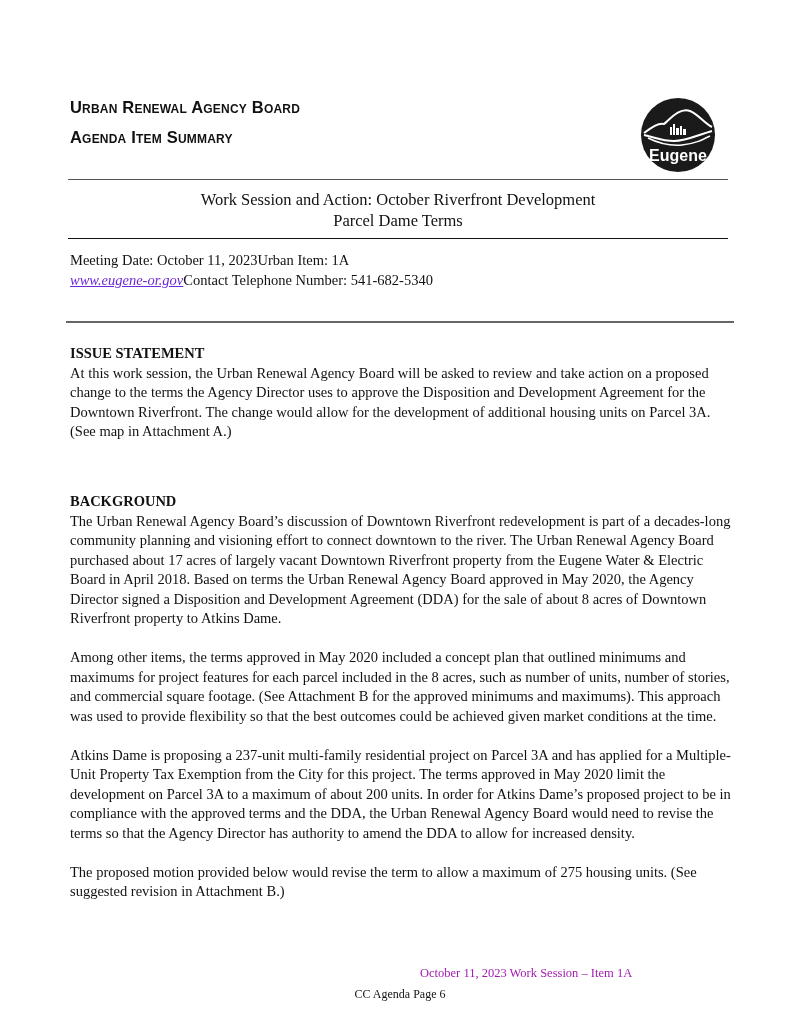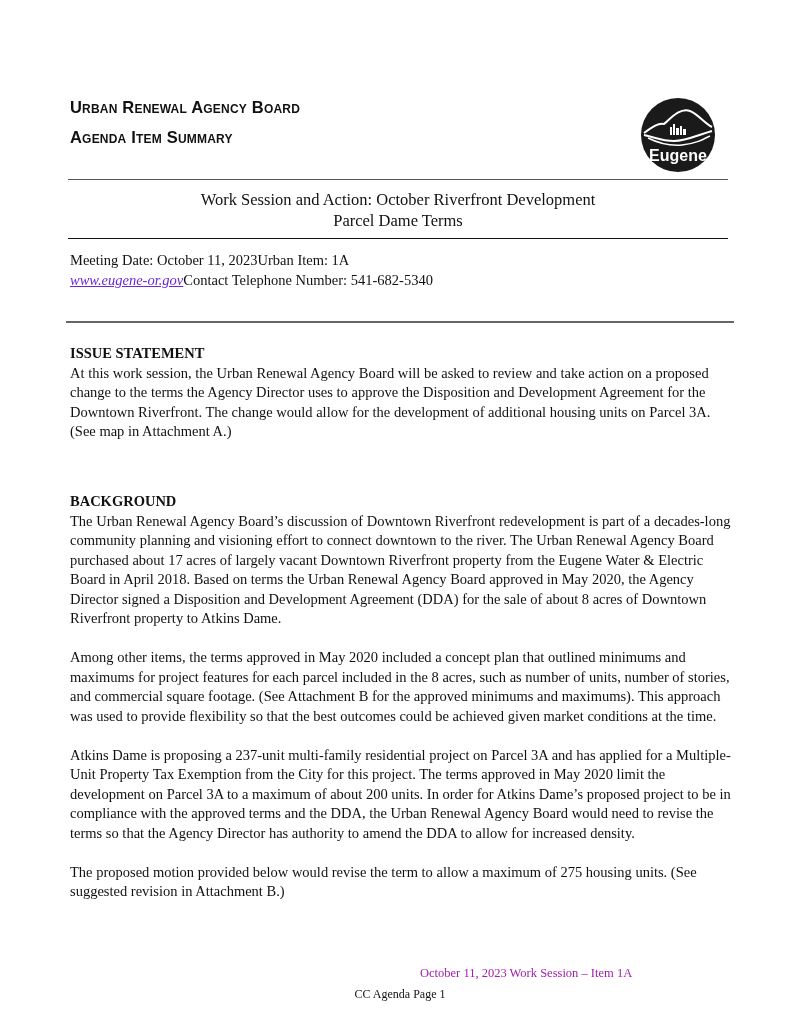--- a/index.html
+++ b/index.html
@@ -77,13 +77,13 @@
 
 <div class="section" style="top:492px;">
   <h2>BACKGROUND</h2>
   <p>The Urban Renewal Agency Board’s discussion of Downtown Riverfront redevelopment is part of a decades-long community planning and visioning effort to connect downtown to the river.  The Urban Renewal Agency Board purchased about 17 acres of largely vacant Downtown Riverfront property from the Eugene Water &amp; Electric Board in April 2018. Based on terms the Urban Renewal Agency Board approved in May 2020, the Agency Director signed a Disposition and Development Agreement (DDA) for the sale of about 8 acres of Downtown Riverfront property to Atkins Dame.</p>
   <p>Among other items, the terms approved in May 2020 included a concept plan that outlined minimums and maximums for project features for each parcel included in the 8 acres, such as number of units, number of stories, and commercial square footage. (See Attachment B for the approved minimums and maximums). This approach was used to provide flexibility so that the best outcomes could be achieved given market conditions at the time.</p>
   <p>Atkins Dame is proposing a 237-unit multi-family residential project on Parcel 3A and has applied for a Multiple-Unit Property Tax Exemption from the City for this project. The terms approved in May 2020 limit the development on Parcel 3A to a maximum of about 200 units. In order for Atkins Dame’s proposed project to be in compliance with the approved terms and the DDA, the Urban Renewal Agency Board would need to revise the terms so that the Agency Director has authority to amend the DDA to allow for increased density.</p>
   <p>The proposed motion provided below would revise the term to allow a maximum of 275 housing units. (See suggested revision in Attachment B.)</p>
 </div>
 
 <div class="footer-red">October 11, 2023 Work Session – Item 1A</div>
-<div class="footer-page">CC Agenda Page 1</div>
+<div class="footer-page">CC Agenda Page 6</div>
 
 </body></html>

